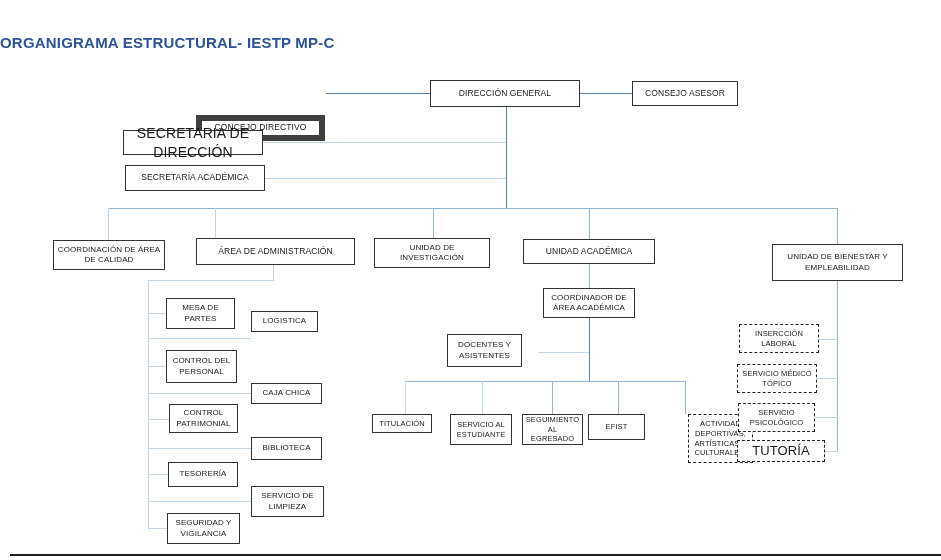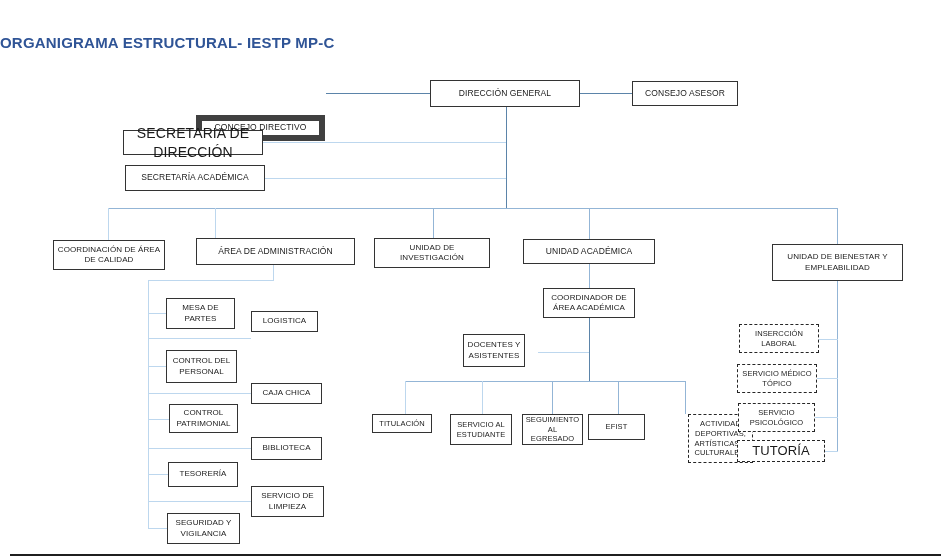--- a/index.html
+++ b/index.html
@@ -83,21 +83,21 @@
   <div class="box" style="left:123px;top:130px;width:140px;height:25px;font-size:14px">SECRETARIA DE DIRECCIÓN</div>
   <div class="box" style="left:125px;top:165px;width:140px;height:26px;font-size:8.5px">SECRETARÍA ACADÉMICA</div>
 
   <div class="box" style="left:53px;top:240px;width:112px;height:30px">COORDINACIÓN DE ÁREA DE CALIDAD</div>
   <div class="box" style="left:196px;top:238px;width:159px;height:27px;font-size:8.5px">ÁREA DE ADMINISTRACIÓN</div>
   <div class="box" style="left:374px;top:238px;width:116px;height:30px">UNIDAD DE INVESTIGACIÓN</div>
   <div class="box" style="left:523px;top:239px;width:132px;height:25px;font-size:8.5px">UNIDAD ACADÉMICA</div>
   <div class="box" style="left:772px;top:244px;width:131px;height:37px">UNIDAD DE BIENESTAR Y EMPLEABILIDAD</div>
 
   <div class="box" style="left:543px;top:288px;width:92px;height:30px">COORDINADOR DE ÁREA ACADÉMICA</div>
-  <div class="box" style="left:463px;top:334px;width:62px;height:33px">DOCENTES Y ASISTENTES</div>
+  <div class="box" style="left:447px;top:334px;width:75px;height:33px">DOCENTES Y ASISTENTES</div>
 
   <div class="box" style="left:166px;top:298px;width:69px;height:31px">MESA DE PARTES</div>
   <div class="box" style="left:251px;top:311px;width:67px;height:21px">LOGISTICA</div>
   <div class="box" style="left:166px;top:350px;width:71px;height:33px">CONTROL DEL PERSONAL</div>
   <div class="box" style="left:251px;top:383px;width:71px;height:21px">CAJA CHICA</div>
   <div class="box" style="left:169px;top:404px;width:69px;height:29px">CONTROL PATRIMONIAL</div>
   <div class="box" style="left:251px;top:437px;width:71px;height:23px">BIBLIOTECA</div>
   <div class="box" style="left:168px;top:462px;width:70px;height:25px">TESORERÍA</div>
   <div class="box" style="left:251px;top:486px;width:73px;height:31px">SERVICIO DE LIMPIEZA</div>
   <div class="box" style="left:167px;top:513px;width:73px;height:31px">SEGURIDAD Y VIGILANCIA</div>

